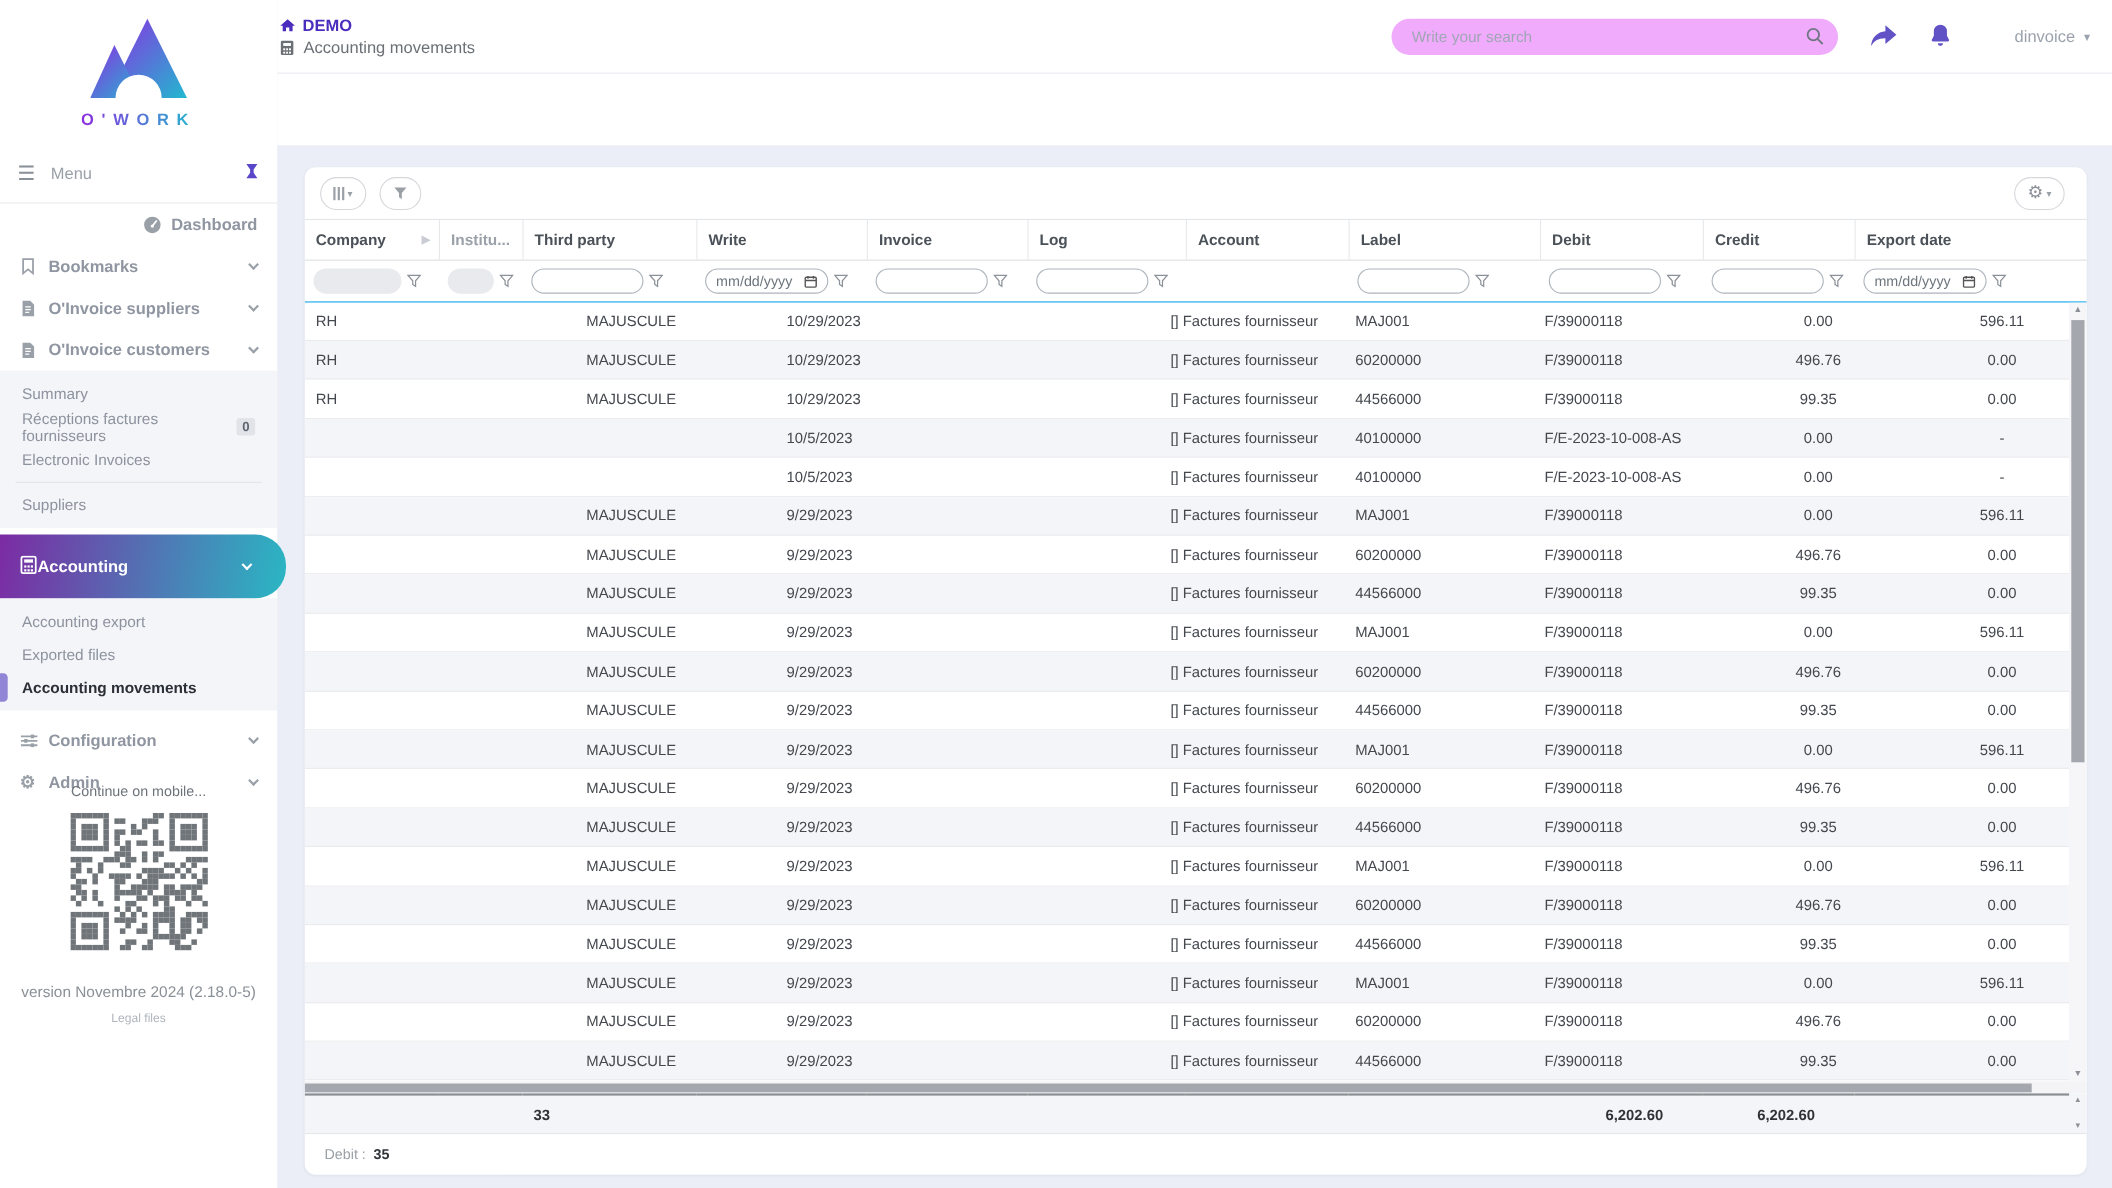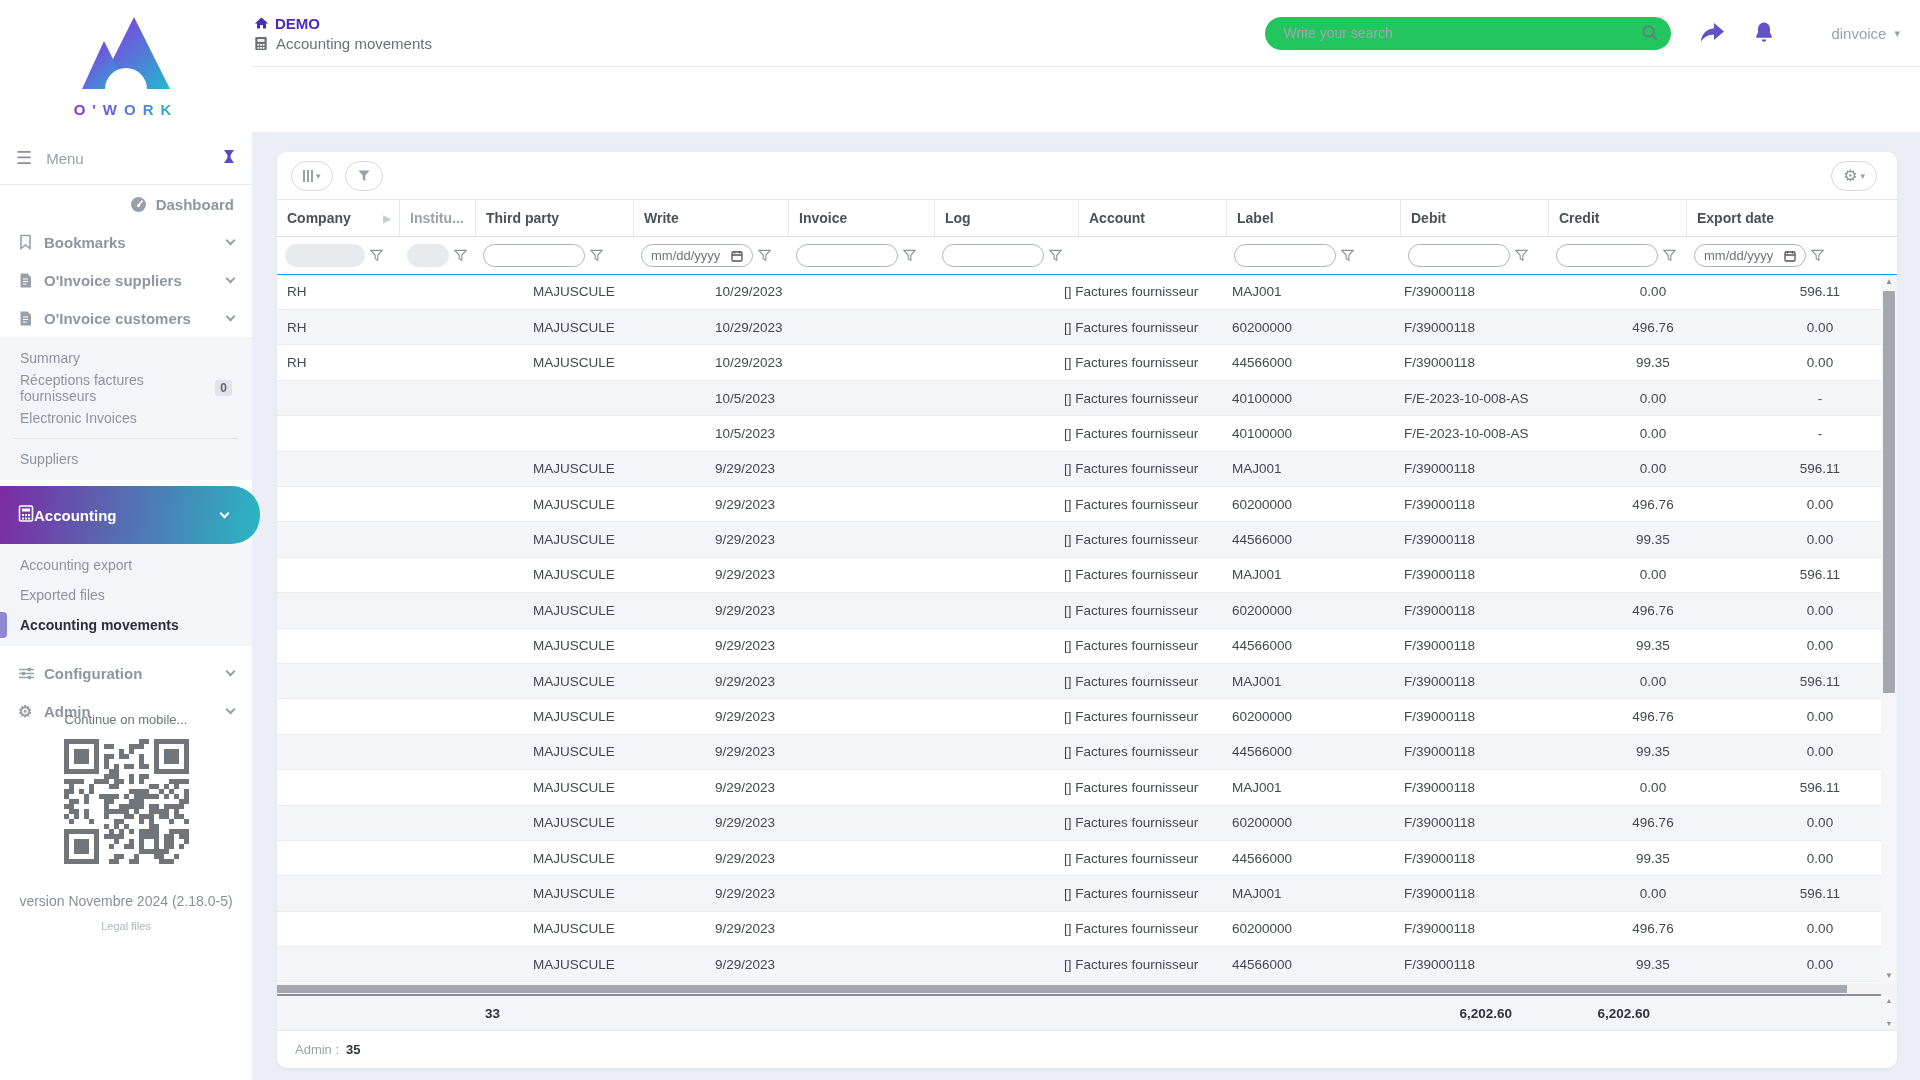--- a/index.html
+++ b/index.html
@@ -32,21 +32,21 @@
   .qr { display:inline-block; }
   .version { position:absolute; left:0; right:0; top:893px; text-align:center; font-size:14px; color:#8a9097; }
   .legal { position:absolute; left:0; right:0; top:920px; text-align:center; font-size:11px; color:#b0b5bc; cursor:pointer; }
 
   
   .topbar { position:absolute; left:252px; right:0; top:0; height:132px; background:#fff; z-index:2; }
   .topbar-row { height:67px; display:flex; align-items:center; border-bottom:1px solid #e9eaee; padding:0 20px 0 2px; }
   .crumbs { display:flex; flex-direction:column; gap:3px; }
   .crumb-app { display:flex; align-items:center; gap:6px; color:#4b2dbd; font-weight:bold; font-size:15px; }
   .crumb-page { display:flex; align-items:center; gap:8px; color:#6b7076; font-size:15px; }
-  .search-wrap { margin-left:auto; width:406px; height:33px; background:#22c55e; border-radius:17px; display:flex; align-items:center; padding:0 12px 0 18px; }
+  .search-wrap { margin-left:auto; width:406px; height:33px; background:#f0abfc; border-radius:17px; display:flex; align-items:center; padding:0 12px 0 18px; }
   .search-wrap input { flex:1; border:none; background:transparent; outline:none; font-size:14px; color:#4a4f57; font-family:"Liberation Sans",sans-serif; }
   .search-wrap input::placeholder { color:#a0a6b5; }
   .top-ic { margin-left:28px; cursor:pointer; display:flex; align-items:center; }
   .user-chip { margin-left:56px; display:flex; align-items:center; gap:8px; color:#9aa2ad; font-size:15px; cursor:pointer; }
   .caret { color:#9aa2ad; font-size:11px; }
 
   
   .main { position:absolute; left:252px; top:132px; right:0; bottom:0; background:#ebeef6; }
   .card { position:absolute; left:25px; top:20px; width:1620px; height:916px; background:#fff; border-radius:10px;
     box-shadow:0 1px 3px rgba(40,50,80,.06); display:flex; flex-direction:column; overflow:hidden; }
@@ -1035,17 +1035,17 @@
         <div class="tcell num">6,202.60</div>
         <div class="tcell num">6,202.60</div>
         <div class="tcell"></div>
         <div class="tot-stub">
           <span>▲</span>
           <span>▼</span>
         </div>
       </div>
 
     <div class="card-footer">
-      <span class="rows-label">Admin :</span>
+      <span class="rows-label">Debit :</span>
       <span class="rows-count">35</span>
     </div>
   </div>
 </div>
 
 </body></html>

